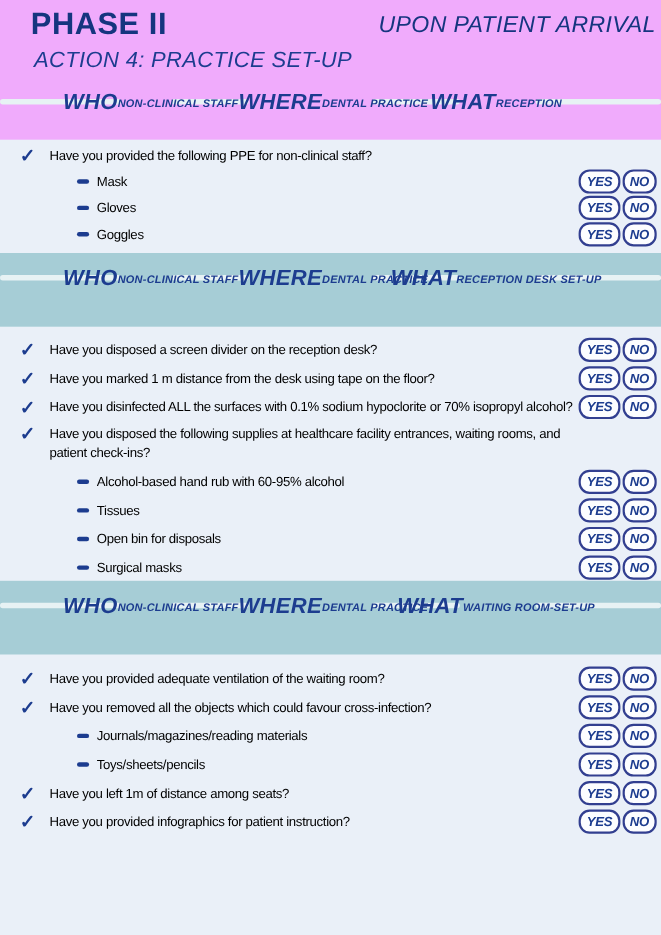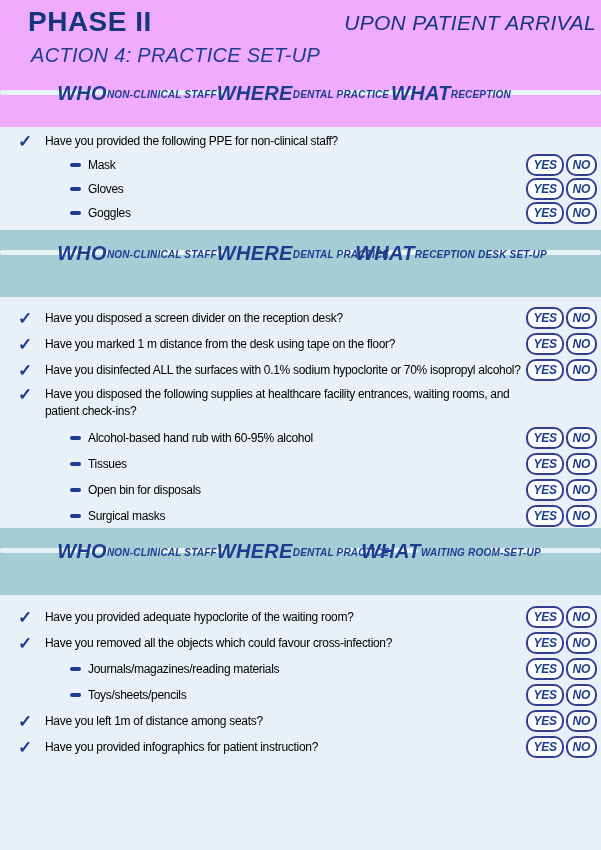--- a/index.html
+++ b/index.html
@@ -253,21 +253,21 @@
       <div class="bcol bcol-what">
         <span class="blabel">WHAT</span>
         <span class="bsub">WAITING ROOM-SET-UP</span>
       </div>
     </div>
   </div>
 
   <section class="list list-3">
     <div class="row">
       <span class="check">✓</span>
-      <span class="qtext">Have you provided adequate hypoclorite of the waiting room?</span>
+      <span class="qtext">Have you provided adequate ventilation of the waiting room?</span>
       <span class="yn">
         <button class="pill yes">YES</button>
         <button class="pill no">NO</button>
       </span>
     </div>
     <div class="row">
       <span class="check">✓</span>
       <span class="qtext">Have you removed all the objects which could favour cross-infection?</span>
       <span class="yn">
         <button class="pill yes">YES</button>

